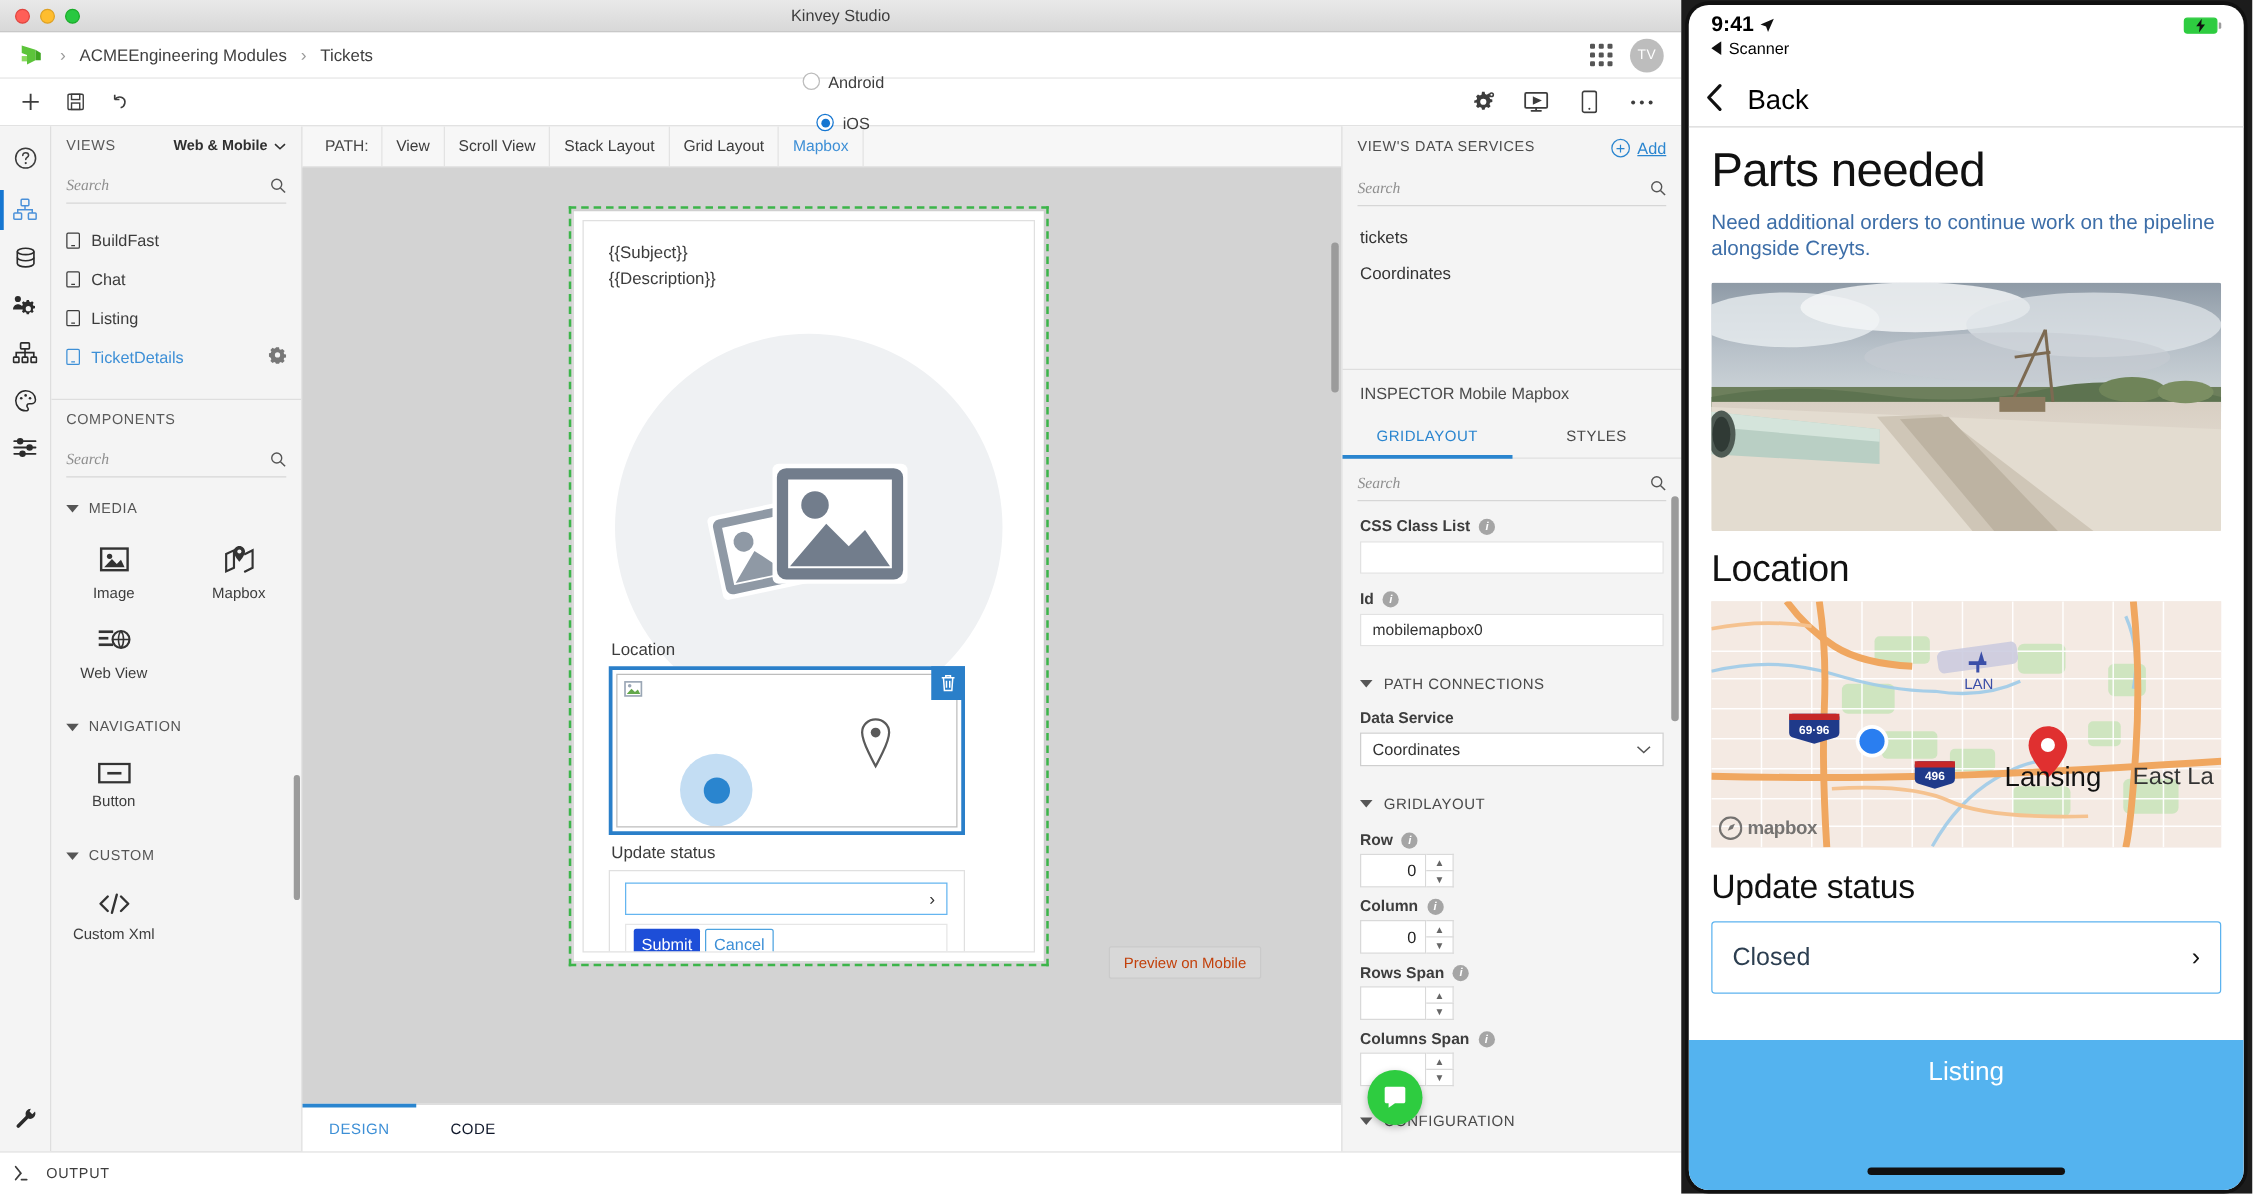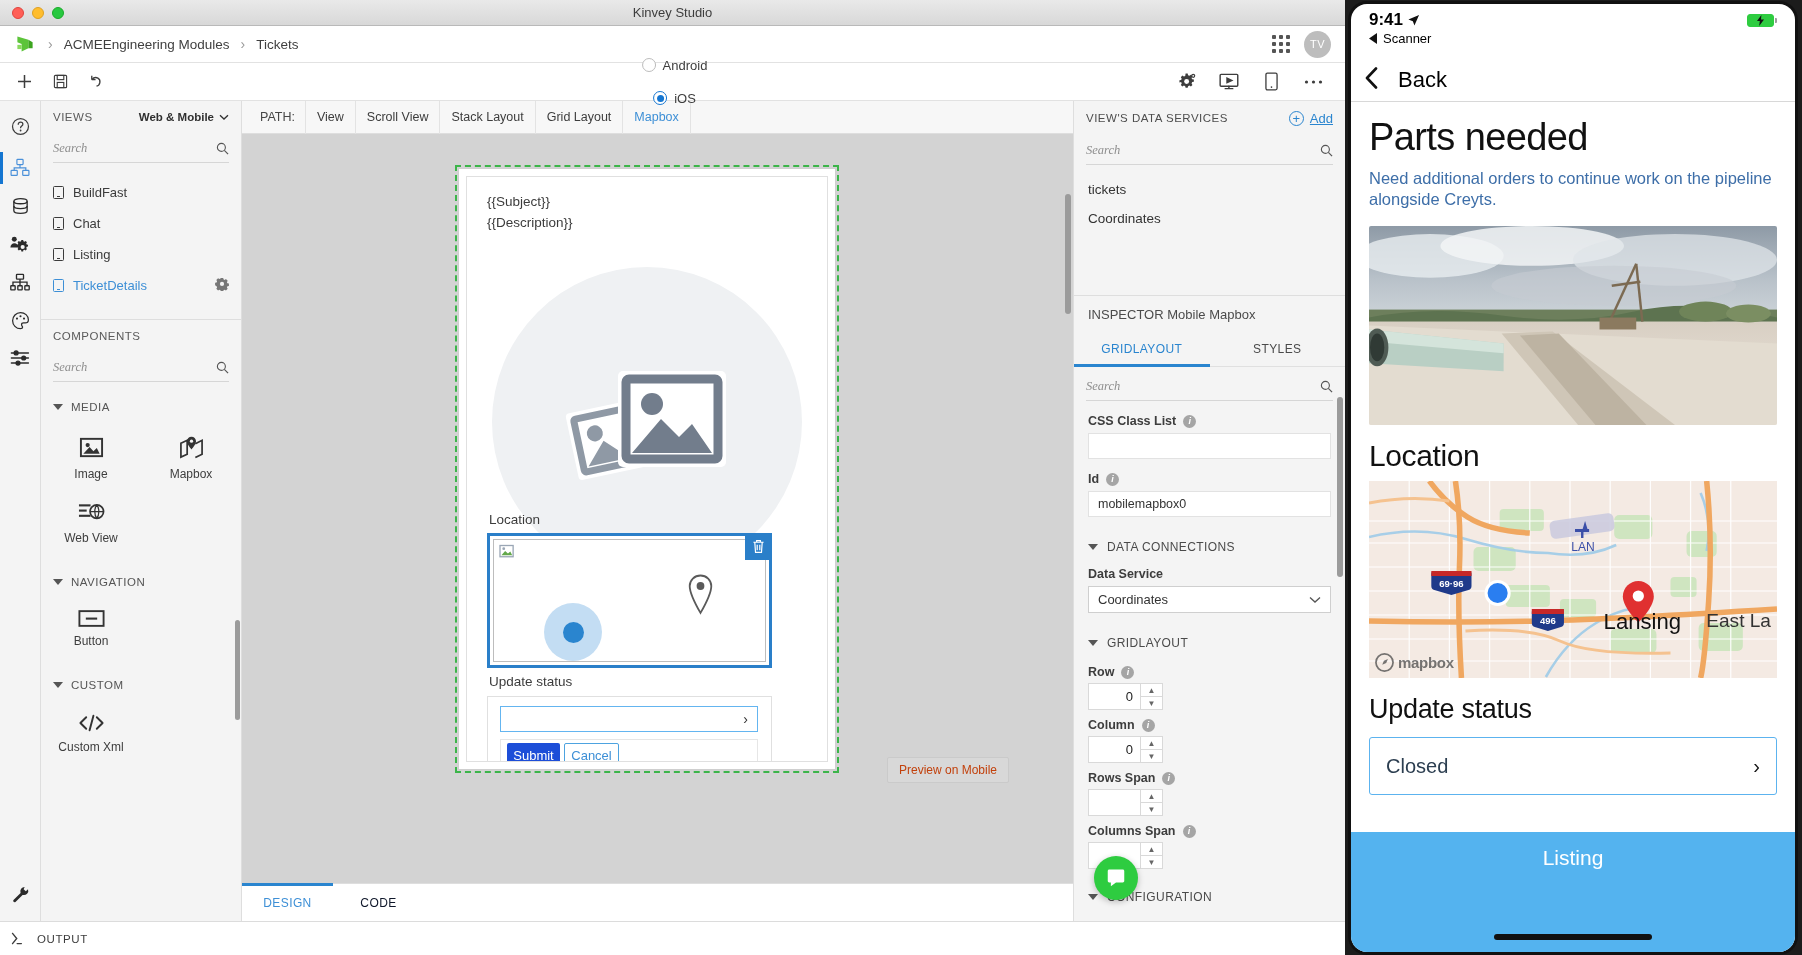--- a/index.html
+++ b/index.html
@@ -769,21 +769,21 @@
           <div class="txtinput"></div>
 
           <div class="field-lbl">
             <span>Id</span>
             <span class="info-i">i</span>
           </div>
           <div class="txtinput">mobilemapbox0</div>
 
           <div class="group-title">
             <span class="caret"></span>
-            <span>DATA CONNECTIONS</span>
+            <span>PATH CONNECTIONS</span>
           </div>
           <div class="field-lbl" style="margin-top:6px">
             <span>Data Service</span>
           </div>
           <div class="sel-input">
             <span>Coordinates</span>
             <span class="cv">
               <svg width="12" height="8" viewBox="0 0 12 8">
                   <path d="M1 1.4 L6 6 L11 1.4" fill="none" stroke="#555" stroke-width="1.3"></path>
                 </svg>

